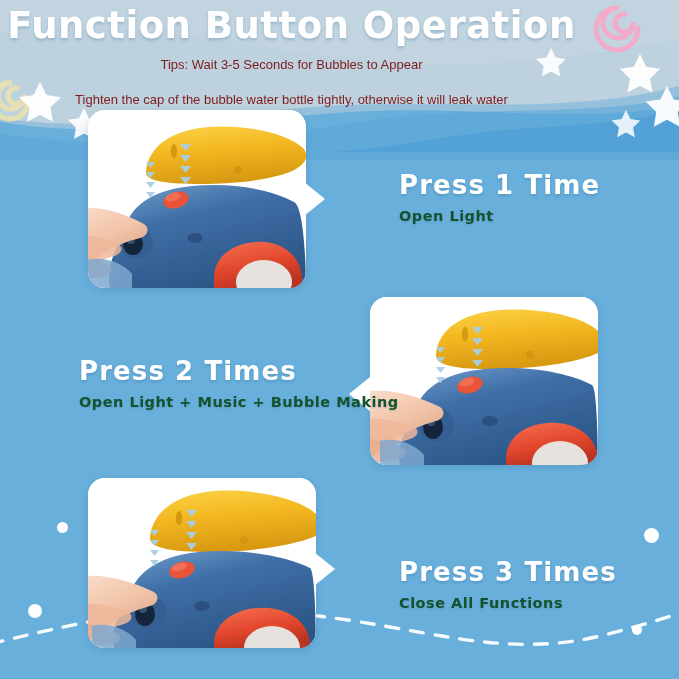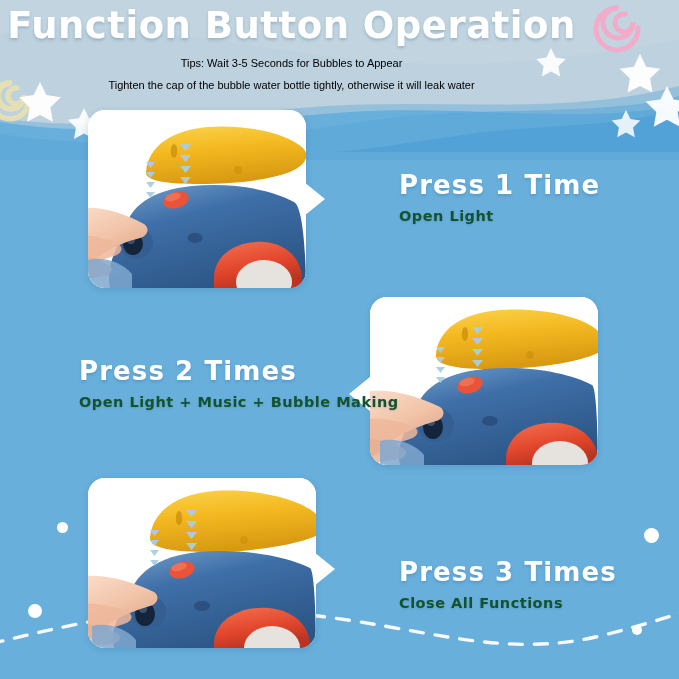--- a/index.html
+++ b/index.html
@@ -27,27 +27,27 @@
     font-family: "DejaVu Sans", sans-serif;
     font-size: 37px;
     font-weight: 700;
     letter-spacing: 0.5px;
     color: #ffffff;
     margin-top: 4px;
     text-shadow: 0 2px 3px rgba(60,110,150,0.30);
   }
   .tip-line {
     font-family: "Liberation Sans", sans-serif;
-    font-size: 11px;
-    color: #000000;
+    font-size: 13px;
+    color: #7f1d1d;
     line-height: 1.45;
     white-space: nowrap;
   }
   .tip1 { margin-top: 9px; }
-  .tip2 { margin-top: 6px; }
+  .tip2 { margin-top: 16px; }
 
   
   .card {
     position: absolute;
     background: #ffffff;
     border-radius: 17px;
     overflow: hidden;
     box-shadow: 0 2px 7px rgba(40,80,115,0.18);
     z-index: 5;
   }

